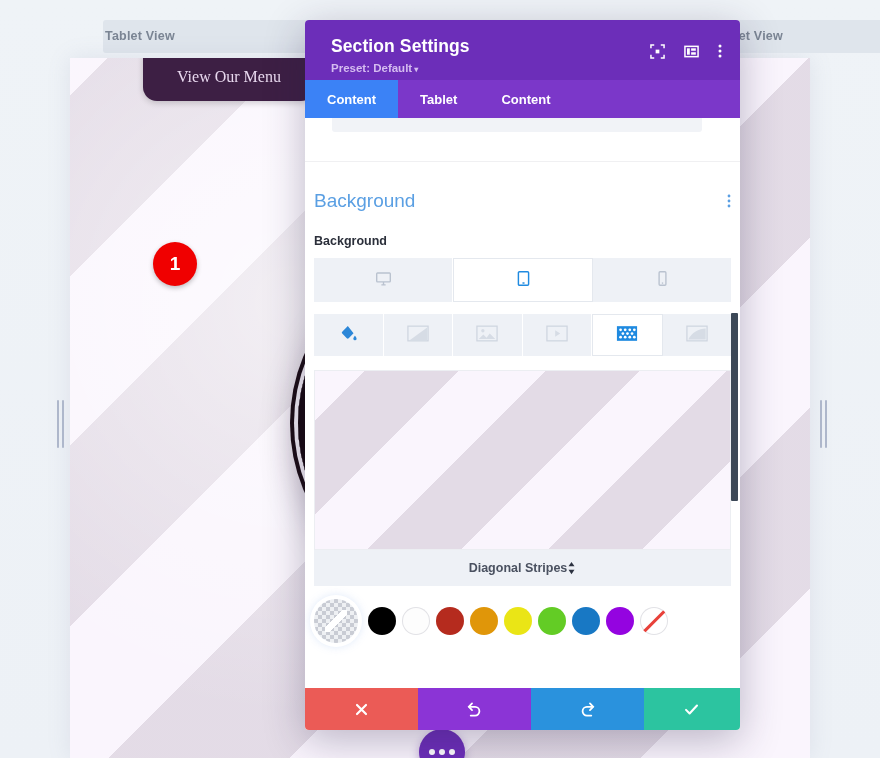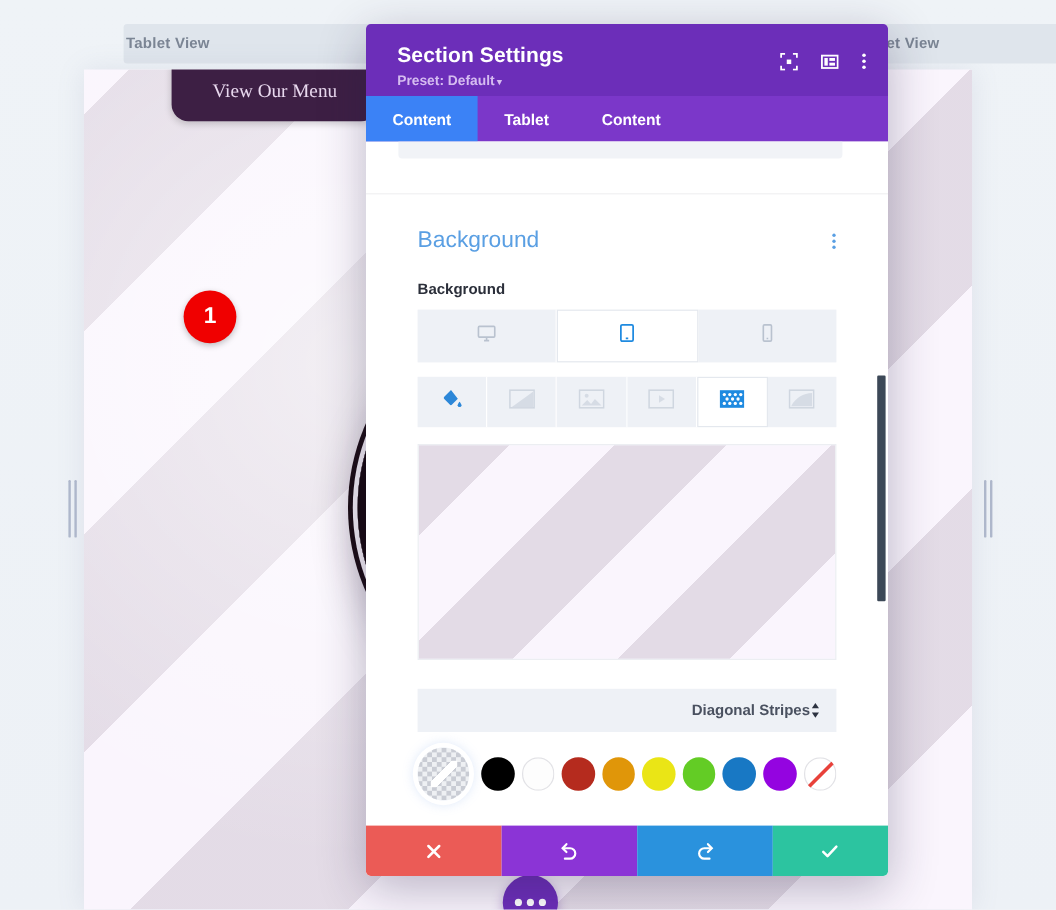--- a/index.html
+++ b/index.html
@@ -176,21 +176,21 @@
     flex: 1; position: relative; overflow: hidden; background:#fff;
   }
   .partial-field {
     position:absolute; left:27px; top:0px; width:370px; height:14px;
     background:#f1f3f7; border-radius:0 0 3px 3px;
   }
   .divider { position:absolute; left:0; right:0; top:43px; height:1px; background:#f0f0f2; }
 
   .section {
     position:absolute; left:0; right:0; top:44px; bottom:0;
-    padding: 0 43px;
+    padding: 0 9px;
   }
   .sec-title-row {
     display:flex; align-items:center; justify-content:space-between;
     padding-top: 28px;
   }
   .sec-title { color:#5a9fe3; font-size:19px; }
   .kebab { color:#5a9fe3; letter-spacing:0; line-height:4px; font-size:13px; text-align:center;}
 
   .field-label { font-size: 12.5px; color:#2b2f3a; font-weight:600; margin-top: 22px; }
 
@@ -213,22 +213,22 @@
   .preview {
     margin-top:14px; height:180px;
     background: repeating-linear-gradient(
       -45deg,
       #faf5fd 0px, #faf5fd 62px,
       #e3dbe6 62px, #e3dbe6 128px);
     border:1px solid #eceef2;
   }
 
   .select {
-    margin-top:24px; height:36px; background:#eef1f6;
-    display:flex; align-items:center; justify-content:flex-end;
+    margin-top:0; height:36px; background:#eef1f6;
+    display:flex; align-items:center; justify-content:center;
     padding: 0 13px; font-size:12.5px; color:#4a5160; font-weight:600;
   }
   .spin { display:flex; flex-direction:column; gap:2px; color:#2c3240; font-size:8px; line-height:7px;}
 
   .swatch-row { display:flex; align-items:center; margin-top:13px; gap:6px; }
   .sw { width:28px; height:28px; border-radius:50%; }
   .sw.picker {
     width:44px; height:44px; margin-right:4px; position:relative;
     background:
       conic-gradient(#c9ccd4 0 25%, #eef0f3 0 50%, #c9ccd4 0 75%, #eef0f3 0);

